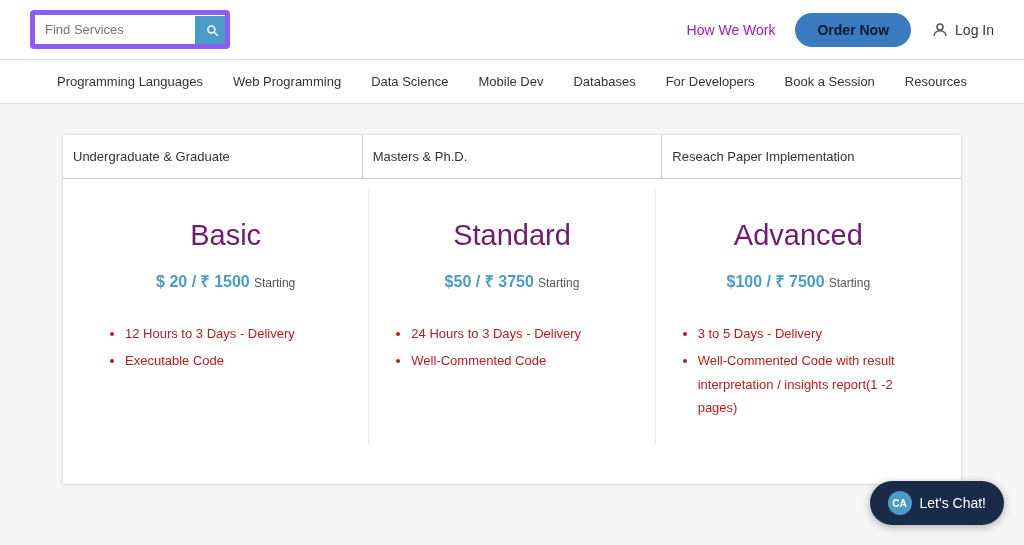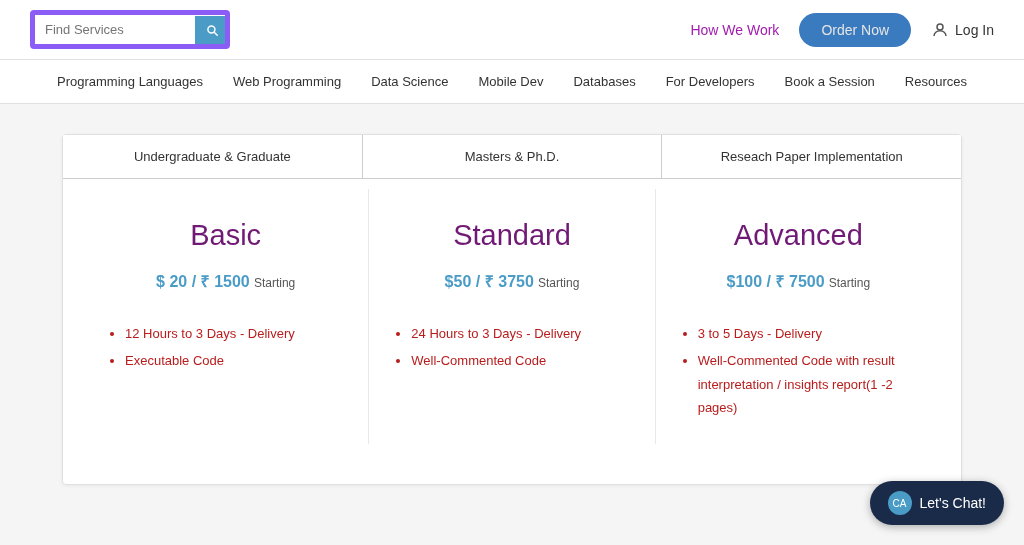--- a/index.html
+++ b/index.html
@@ -72,27 +72,27 @@
       margin-left: auto;
     }
     .how-we-work-link {
       font-size: 14px;
       color: #a21caf;
       text-decoration: none;
       cursor: pointer;
     }
     .order-now-btn {
       background: #3a7abf;
-      color: #e5e5e5;
+      color: #0f172a;
       border: none;
       border-radius: 25px;
       padding: 9px 22px;
       font-size: 14px;
       cursor: pointer;
-      font-weight: 400;
+      font-weight: 700;
     }
     .login-area {
       display: flex;
       align-items: center;
       gap: 6px;
       cursor: pointer;
       font-size: 14px;
       color: #333;
     }
 
@@ -125,21 +125,21 @@
       box-shadow: 0 1px 4px rgba(0,0,0,0.06);
     }
 
     
     .tabs {
       display: flex;
       border-bottom: 1px solid #ccc;
     }
     .tab {
       flex: 1;
-      text-align: center;
+      text-align: left;
       padding: 14px 10px;
       font-size: 13px;
       color: #333;
       cursor: pointer;
       border-right: 1px solid #ccc;
       background: #fff;
     }
     .tab:last-child { border-right: none; }
     .tab.active {
       background: #fff;
@@ -210,21 +210,21 @@
     .chat-logo {
       width: 24px;
       height: 24px;
       background: #4a9cc7;
       border-radius: 50%;
       display: flex;
       align-items: center;
       justify-content: center;
       font-size: 10px;
       color: #fff;
-      font-weight: normal;
+      font-weight: bold;
     }
   </style>
 </head>
 <body>
 
 <div class="header">
 
   <div class="search-bar">
     <input class="search-input" type="text" placeholder="Find Services" style="">
     <button class="search-btn">

